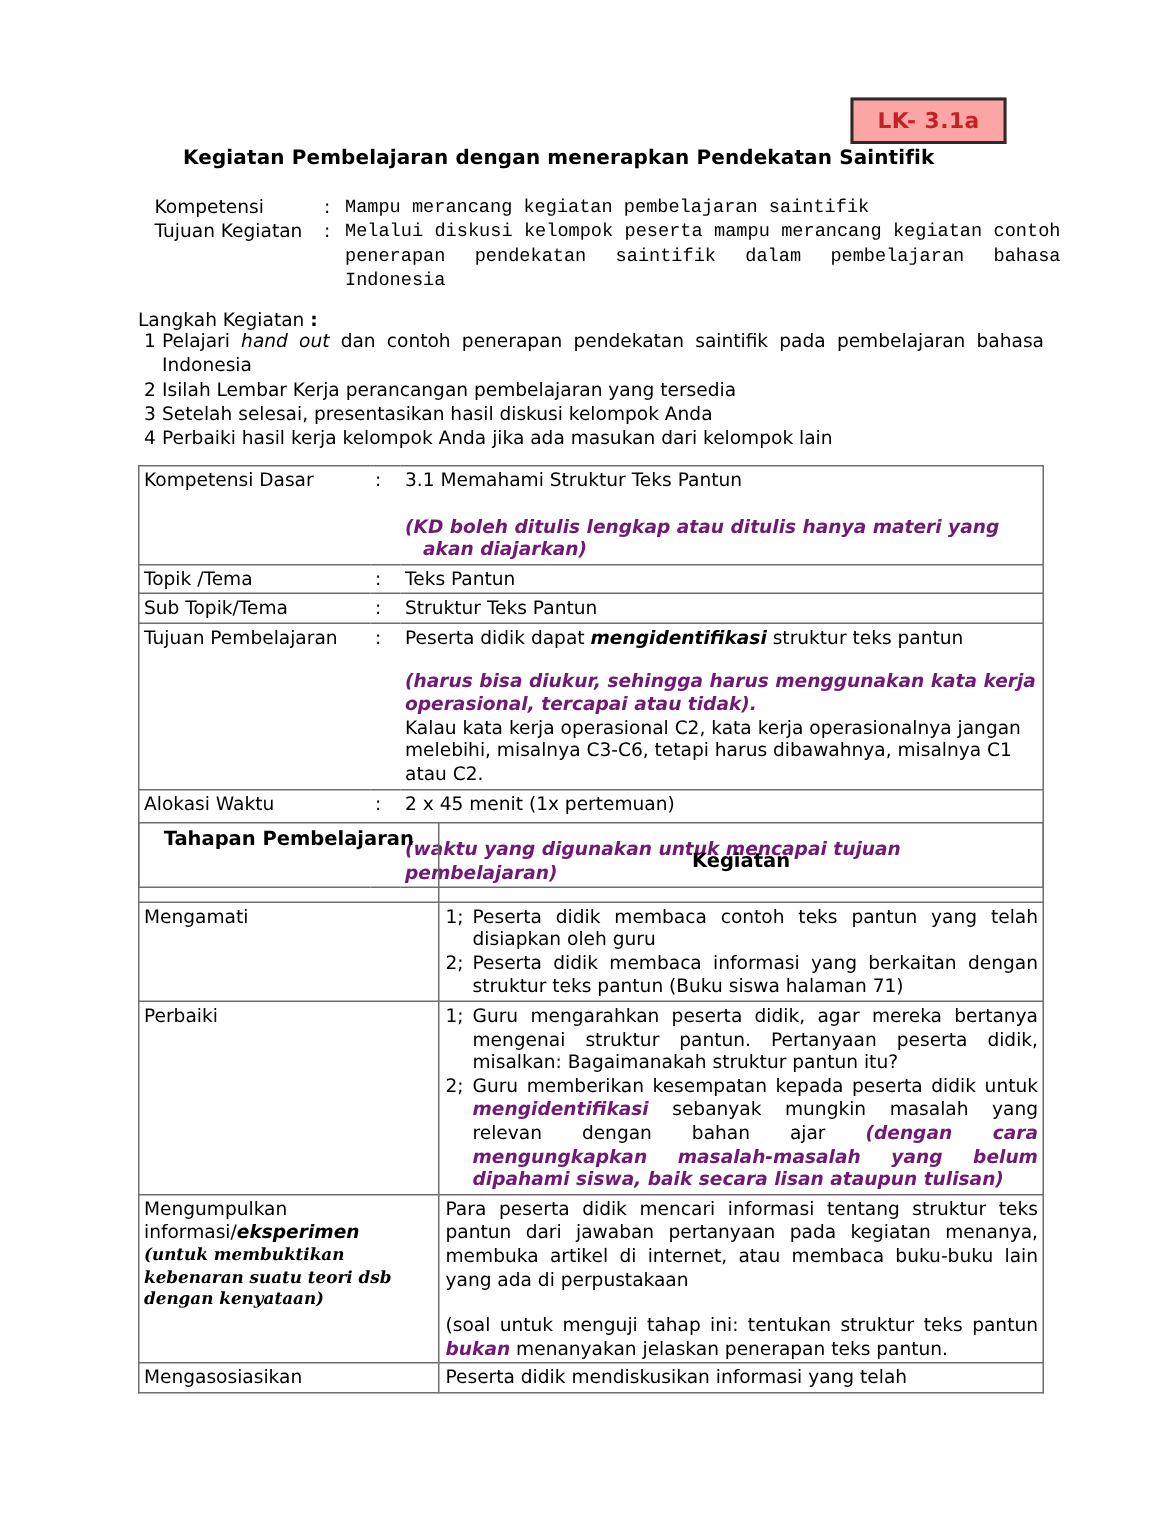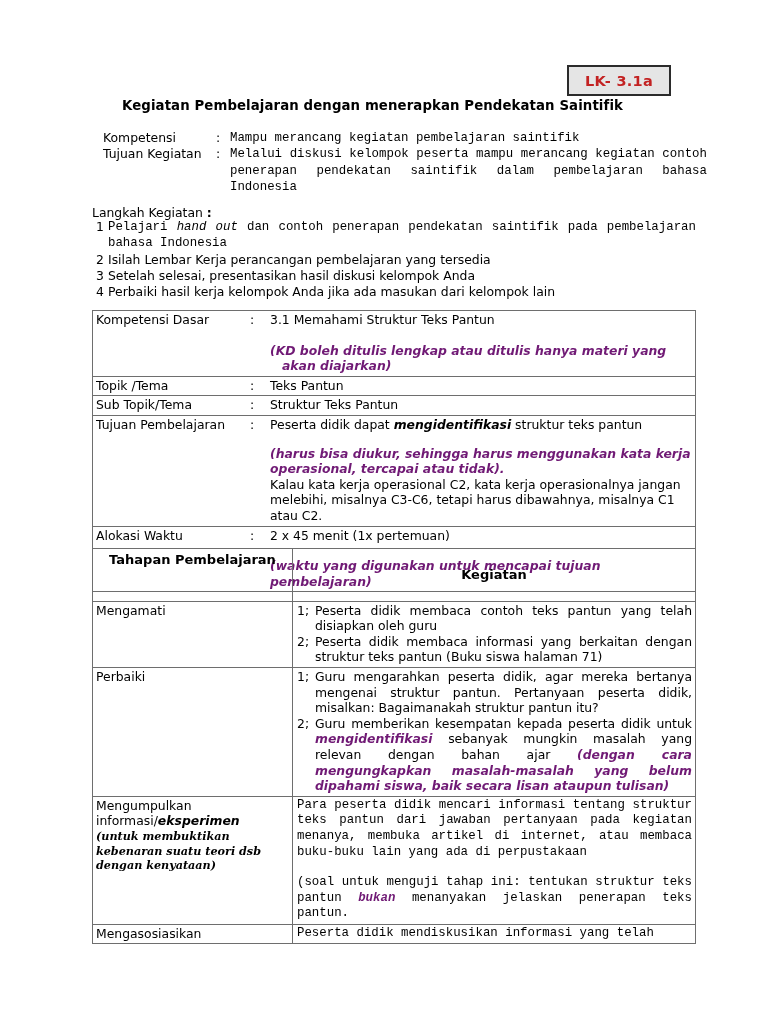--- a/index.html
+++ b/index.html
@@ -31,21 +31,21 @@
     width: 100px;
     height: 27px;
     border: 2px solid #2b2b2b;
     display: flex;
     align-items: center;
     justify-content: center;
     font-size: 14.5px;
     font-weight: bold;
     color: #c32222;
     letter-spacing: 0.3px;
-    background: #e5e5e5;
+    background: #fca5a5;
   }
 
   
   .doc-title {
     position: absolute;
     left: 122px;
     top: 98px;
     width: 560px;
     font-size: 13.3px;
     font-weight: bold;
@@ -147,21 +147,20 @@
   
   #table-tahapan { left: 92px; top: 548px; }
   #table-tahapan th.h-tahap { width: 193px; text-align: center; font-weight: bold; font-size: 13px; padding: 3px; }
   #table-tahapan th.h-keg { text-align: center; font-weight: bold; font-size: 13px; padding: 18px; }
   #table-tahapan td.t-stage { width: 193px; }
   #table-tahapan td.t-act { padding-left: 4px; }
 
   .just {
     text-align: justify;
     text-align-last: left;
-    font-family: Liberation Mono, monospace;
   }
   .red {
     color: #701a75;
     font-weight: bold;
     font-style: italic;
   }
   .bolditalic { font-weight: bold; font-style: italic; }
   .serifbi {
     font-family: "DejaVu Serif", serif;
     font-weight: bold;

